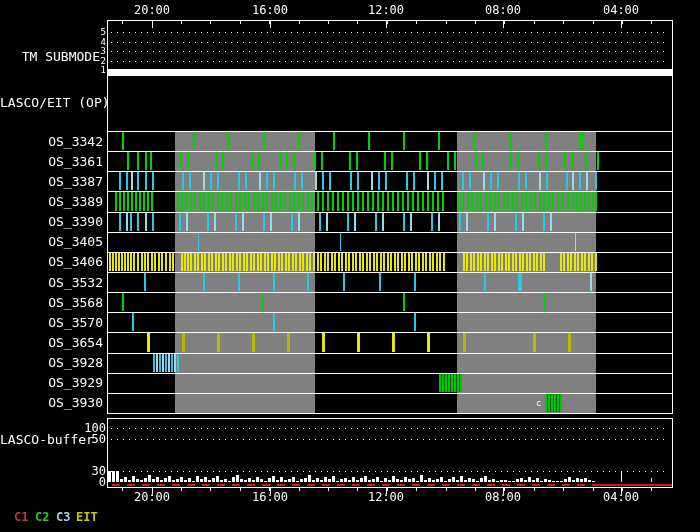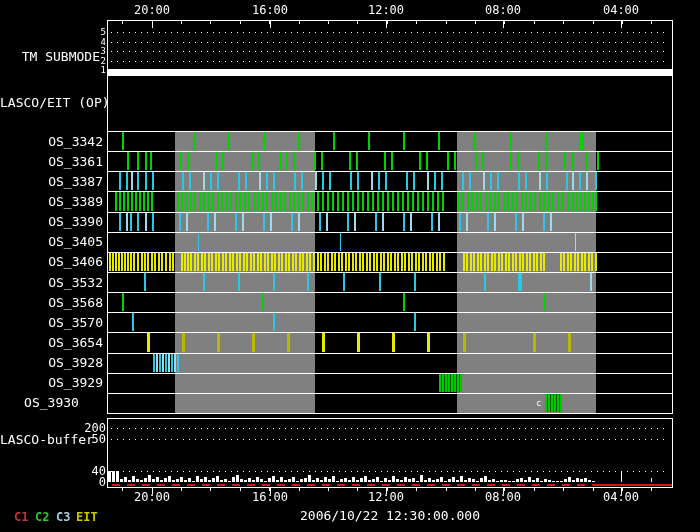--- a/index.html
+++ b/index.html
@@ -31,21 +31,20 @@
 <body>
 
 <div id="screen">
 
   <div class="lbl rowlbl" style="left:0px;top:50px;width:100px;font-size:13px;">TM SUBMODE</div>
 
   <div class="lbl rowlbl" style="left:0px;top:96px;width:103px;font-size:13px;">LASCO/EIT (OP)</div>
 
   <div class="lbl" style="left:0px;top:433px;width:88px;text-align:right;font-size:13px;">LASCO-buffer</div>
 
-  <div class="lbl datelbl" style="left:107px;top:509px;width:566px;">2006/10/22 12:30:00.000</div>
 
 <div class="hline" style="left: 107px; top: 20px; width: 566px; position: absolute;"></div>
     <div class="hline" style="left: 107px; top: 75px; width: 566px; position: absolute;"></div>
     <div class="hline" style="left: 107px; top: 131px; width: 566px; position: absolute;"></div>
     <div class="hline" style="left: 107px; top: 413px; width: 566px; position: absolute;"></div>
     <div class="hline" style="left: 107px; top: 418px; width: 566px; position: absolute;"></div>
     <div class="hline" style="left: 107px; top: 487px; width: 566px; position: absolute;"></div>
     <div class="vline" style="left: 107px; top: 20px; height: 393px; position: absolute;"></div>
     <div class="vline" style="left: 672px; top: 20px; height: 393px; position: absolute;"></div>
     <div class="vline" style="left: 107px; top: 418px; height: 69px; position: absolute;"></div>
@@ -539,29 +538,29 @@
     <div class="tick" style="left: 171px; top: 353.571px; width: 2px; height: 18.1429px; background: rgb(41, 200, 232); position: absolute;"></div>
     <div class="tick" style="left: 177px; top: 353.571px; width: 2px; height: 18.1429px; background: rgb(41, 200, 232); position: absolute;"></div>
     <div class="tick" style="left: 156px; top: 353.571px; width: 2px; height: 18.1429px; background: rgb(154, 220, 236); position: absolute;"></div>
     <div class="tick" style="left: 162px; top: 353.571px; width: 2px; height: 18.1429px; background: rgb(154, 220, 236); position: absolute;"></div>
     <div class="tick" style="left: 168px; top: 353.571px; width: 2px; height: 18.1429px; background: rgb(154, 220, 236); position: absolute;"></div>
     <div class="tick" style="left: 174px; top: 353.571px; width: 2px; height: 18.1429px; background: rgb(154, 220, 236); position: absolute;"></div>
     <div class="hline" style="left: 107px; top: 373px; width: 566px; position: absolute;"></div>
     <div class="lbl rowlbl" style="left: 0px; top: 376.214px; width: 103px; position: absolute;">OS_3929</div>
     <div class="greenblock" style="left: 439px; top: 373.714px; width: 23px; height: 18.1429px; position: absolute;"></div>
     <div class="hline" style="left: 107px; top: 393px; width: 566px; position: absolute;"></div>
-    <div class="lbl rowlbl" style="left: 0px; top: 396.357px; width: 103px; position: absolute; text-align: center;">OS_3930</div>
+    <div class="lbl rowlbl" style="left: 0px; top: 396.357px; width: 103px; position: absolute;">OS_3930</div>
     <div class="greenblock" style="left: 545px; top: 393.857px; width: 17px; height: 18.1429px; position: absolute;"></div>
     <div class="lbl" style="left: 536px; top: 398.857px; font-size: 9px; position: absolute;">c</div>
     <div class="dotl" style="left: 111px; top: 428px; width: 558px; position: absolute;"></div>
     <div class="dotl" style="left: 111px; top: 439px; width: 558px; position: absolute;"></div>
     <div class="dotl" style="left: 111px; top: 471px; width: 558px; position: absolute;"></div>
-    <div class="lbl buflbl" style="left: 78px; top: 422px; width: 28px; position: absolute;">200</div>
+    <div class="lbl buflbl" style="left: 78px; top: 422px; width: 28px; position: absolute;">100</div>
     <div class="lbl buflbl" style="left: 78px; top: 432.8px; width: 28px; position: absolute;">50</div>
-    <div class="lbl buflbl" style="left: 78px; top: 465.2px; width: 28px; position: absolute;">40</div>
+    <div class="lbl buflbl" style="left: 78px; top: 465.2px; width: 28px; position: absolute;">30</div>
     <div class="lbl buflbl" style="left: 78px; top: 476px; width: 28px; position: absolute;">0</div>
     <div class="bufbar" style="left: 108px; top: 471px; width: 3px; height: 11px; position: absolute;"></div>
     <div class="bufbar" style="left: 112px; top: 471px; width: 3px; height: 11px; position: absolute;"></div>
     <div class="bufbar" style="left: 116px; top: 471px; width: 3px; height: 11px; position: absolute;"></div>
     <div class="bufbar" style="left: 120px; top: 479px; width: 3px; height: 3px; position: absolute;"></div>
     <div class="bufbar" style="left: 124px; top: 477px; width: 3px; height: 5px; position: absolute;"></div>
     <div class="bufbar" style="left: 128px; top: 480px; width: 3px; height: 2px; position: absolute;"></div>
     <div class="bufbar" style="left: 132px; top: 476px; width: 3px; height: 6px; position: absolute;"></div>
     <div class="bufbar" style="left: 136px; top: 479px; width: 3px; height: 3px; position: absolute;"></div>
     <div class="bufbar" style="left: 140px; top: 480px; width: 3px; height: 2px; position: absolute;"></div>

